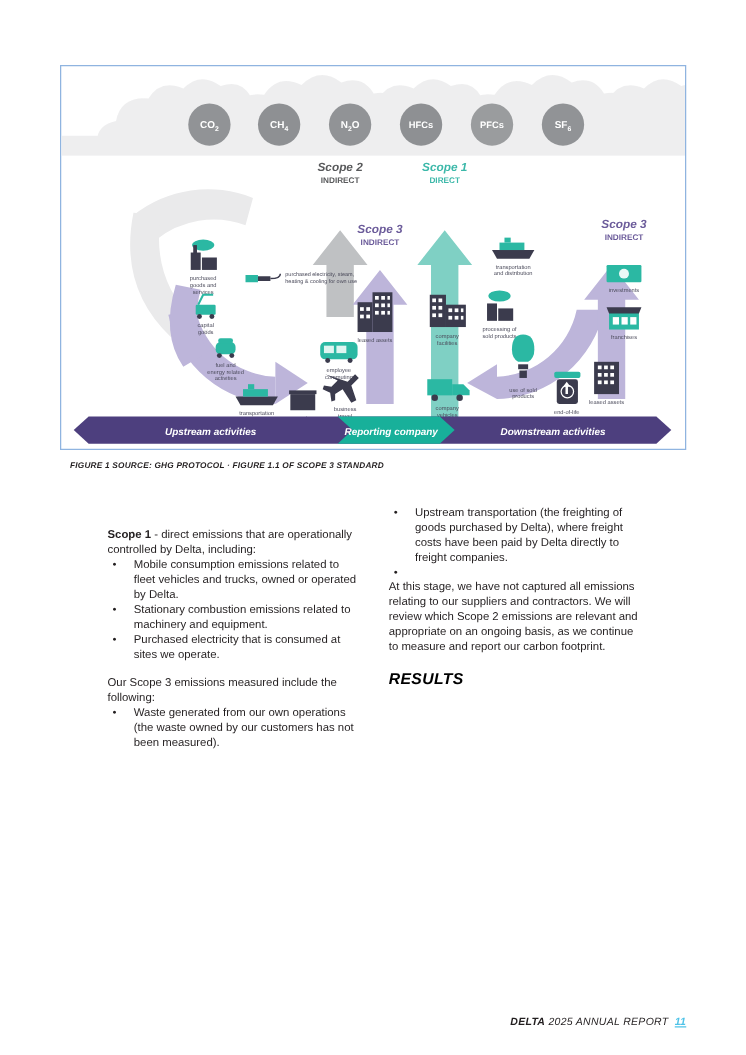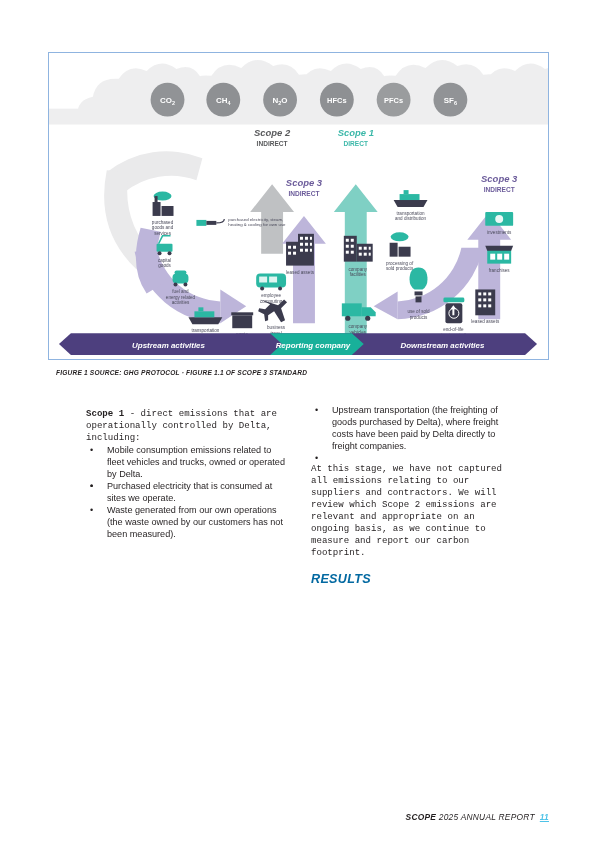--- a/index.html
+++ b/index.html
@@ -55,22 +55,21 @@
     top: 0;
     width: 203px;
     font-size: 9.1px;
     line-height: 12.05px;
     color: #231f20;
   }
   #col-left  { left: 86px; }
   #col-right { left: 311px; }
 
   .para {
-    margin: 4px 0 0 0;
-    font-family: Liberation Mono, monospace;
+    margin: 17px 0 0 0;
   }
   .para.spaced { margin-top: 10.5px; }
   .lead { font-weight: bold; }
 
   ul.bullets {
     list-style: none;
     margin: 0;
     padding: 0;
   }
   ul.bullets li {
@@ -84,21 +83,21 @@
     font-size: 9.1px;
     line-height: 12.05px;
   }
   h2.section-heading {
     font-size: 12.6px;
     font-style: italic;
     font-weight: bold;
     letter-spacing: 0.3px;
     margin: 13px 0 6px 0;
     line-height: 14px;
-    color: #0369a1;
+    color: #000000;
   }
 
   
   #footer {
     position: absolute;
     right: 48px; bottom: 22px;
     font-size: 8.4px;
     font-style: italic;
     letter-spacing: 0.25px;
     white-space: nowrap;
@@ -401,29 +400,30 @@
 <div id="figure-caption">FIGURE 1 SOURCE: GHG PROTOCOL · FIGURE 1.1 OF SCOPE 3 STANDARD</div>
 
 <div id="columns">
 
   <div class="col" id="col-left">
 
     <p class="para"><span class="lead">Scope 1</span><span> - direct emissions that are operationally controlled by Delta, including:</span></p>
 
     <ul class="bullets">
       <li><span class="bullet-dot">•</span><span>Mobile consumption emissions related to fleet vehicles and trucks, owned or operated by Delta.</span></li>
-      <li><span class="bullet-dot">•</span></li>
+      <li><span class="bullet-dot">•</span><span>Stationary combustion emissions related to machinery and equipment.</span></li>
     </ul>
 
 
     <ul class="bullets">
       <li><span class="bullet-dot">•</span><span>Purchased electricity that is consumed at sites we operate.</span></li>
     </ul>
 
 
+    <p class="para spaced">Our Scope 3 emissions measured include the following:</p>
 
     <ul class="bullets">
       <li><span class="bullet-dot">•</span><span>Waste generated from our own operations (the waste owned by our customers has not been measured).</span></li>
     </ul>
   </div>
 
   <div class="col" id="col-right">
 
     <ul class="bullets">
       <li><span class="bullet-dot">•</span><span>Upstream transportation (the freighting of goods purchased by Delta), where freight costs have been paid by Delta directly to freight companies.</span></li>
@@ -431,14 +431,14 @@
     </ul>
 
     <p class="para spaced">At this stage, we have not captured all emissions relating to our suppliers and contractors. We will review which Scope 2 emissions are relevant and appropriate on an ongoing basis, as we continue to measure and report our carbon footprint.</p>
 
     <h2 class="section-heading">RESULTS</h2>
 
   </div>
 </div>
 
 <div id="footer">
-  <span class="brand">SCOPE</span><span> 2025 ANNUAL REPORT</span><span class="pageno" style="color: rgb(79, 195, 232); text-decoration: underline;">11</span>
+  <span class="brand">DELTA</span><span> 2025 ANNUAL REPORT</span><span class="pageno" style="color: rgb(79, 195, 232); text-decoration: underline;">11</span>
 </div>
 
 </body></html>

